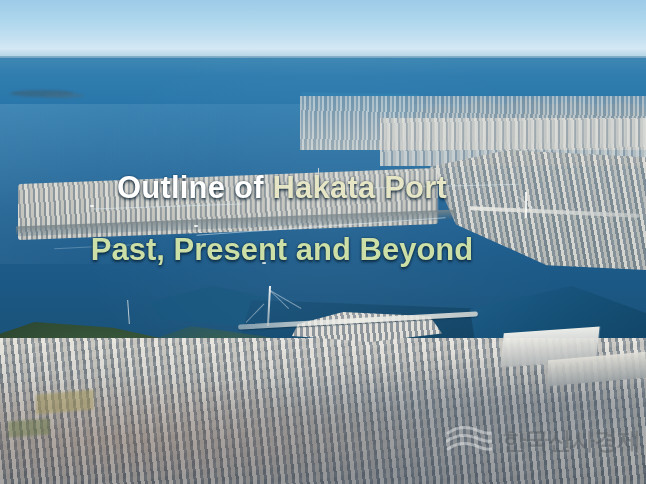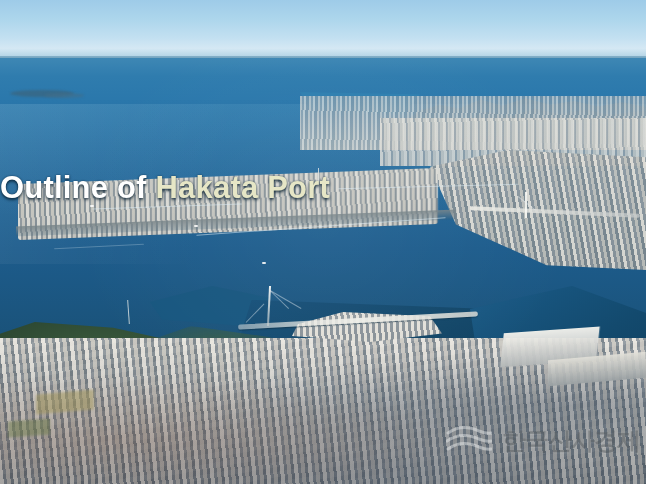--- a/index.html
+++ b/index.html
@@ -346,21 +346,21 @@
       linear-gradient(to bottom, rgba(0,0,0,0) 70%, rgba(8,24,38,.10) 100%);
     pointer-events: none;
   }
 
   
   .title-block {
     position: absolute;
     left: 0;
     top: 168px;
     width: 564px;
-    text-align: left;
+    text-align: center;
   }
   .title-line1 {
     font-size: 31px;
     font-weight: bold;
     line-height: 40px;
     letter-spacing: .2px;
     white-space: nowrap;
     text-shadow: 0 2px 3px rgba(4,28,46,.75), 0 0 2px rgba(4,28,46,.6);
   }
   .t-white { color: #ffffff; }
@@ -491,20 +491,21 @@
 
     <div class="mast m1"></div>
     <div class="mast m2"></div>
     <div class="mast m3"></div>
 
     <div class="grade"></div>
   </div>
 
   <div class="title-block">
     <div class="title-line1"><span class="t-white">Outline of </span><span class="t-khaki">Hakata Port</span></div>
+    <div class="title-line2">Past, Present and Beyond</div>
   </div>
 
 
   <div class="watermark">
     <svg class="wm-mark" viewBox="0 0 46 34">
       <g fill="none" stroke="#f2f4f4" stroke-width="3" stroke-linecap="round" opacity="0.95">
         <path d="M2 9 C 12 2, 22 2, 33 7 C 38 9, 42 10, 45 9"></path>
         <path d="M1 17 C 11 10, 22 10, 33 15 C 38 17, 42 18, 45 17"></path>
         <path d="M2 25 C 12 18, 22 18, 33 23 C 38 25, 42 26, 45 25"></path>
       </g>

